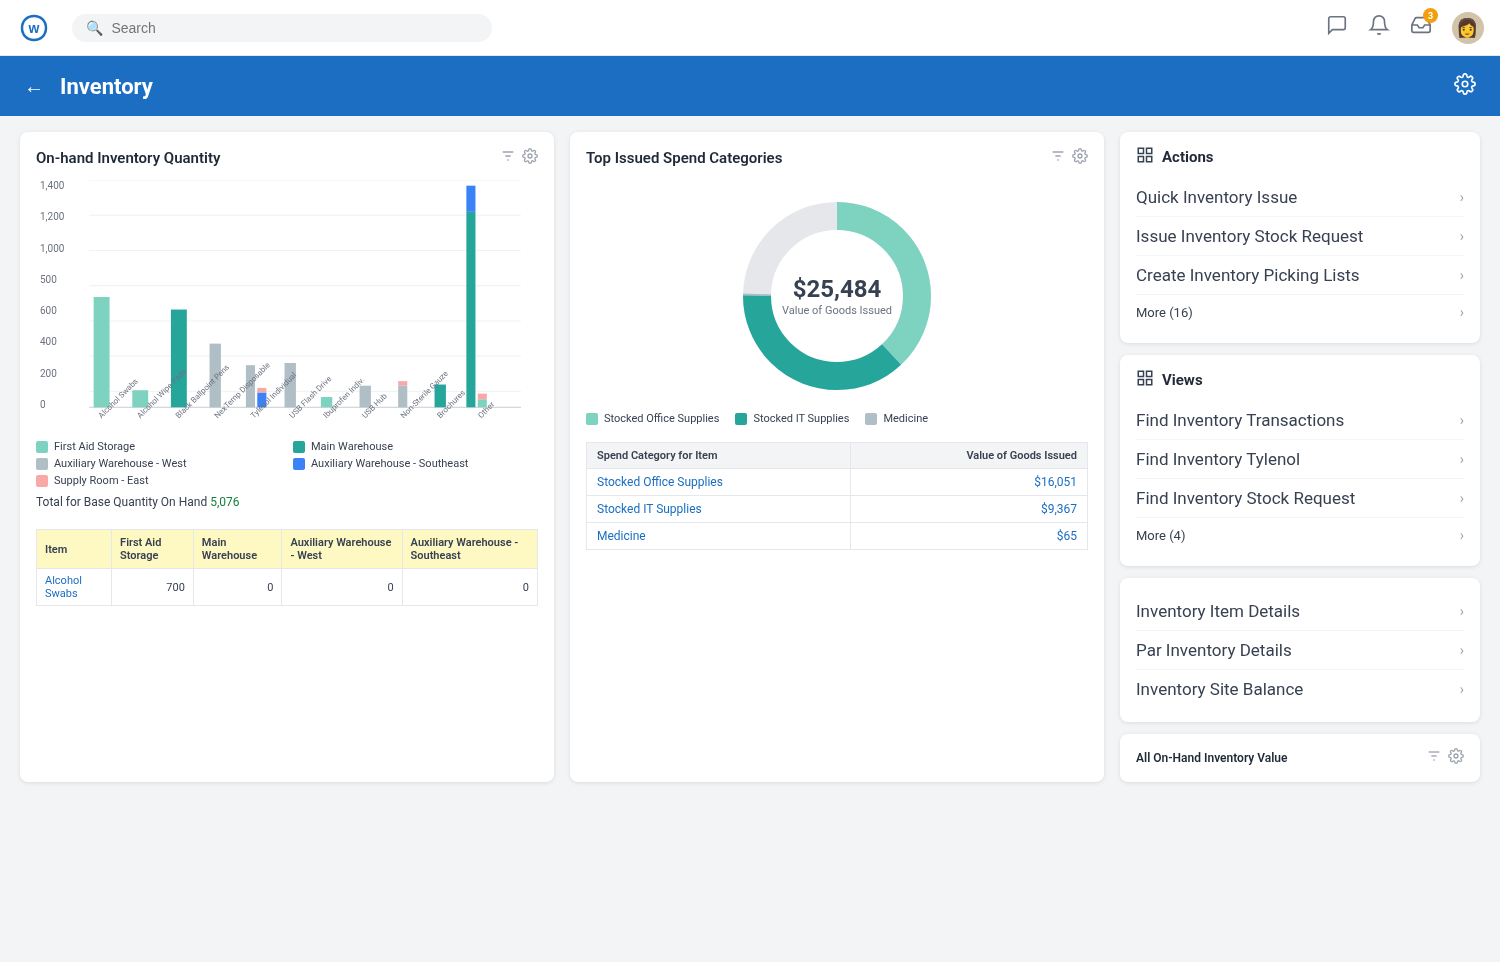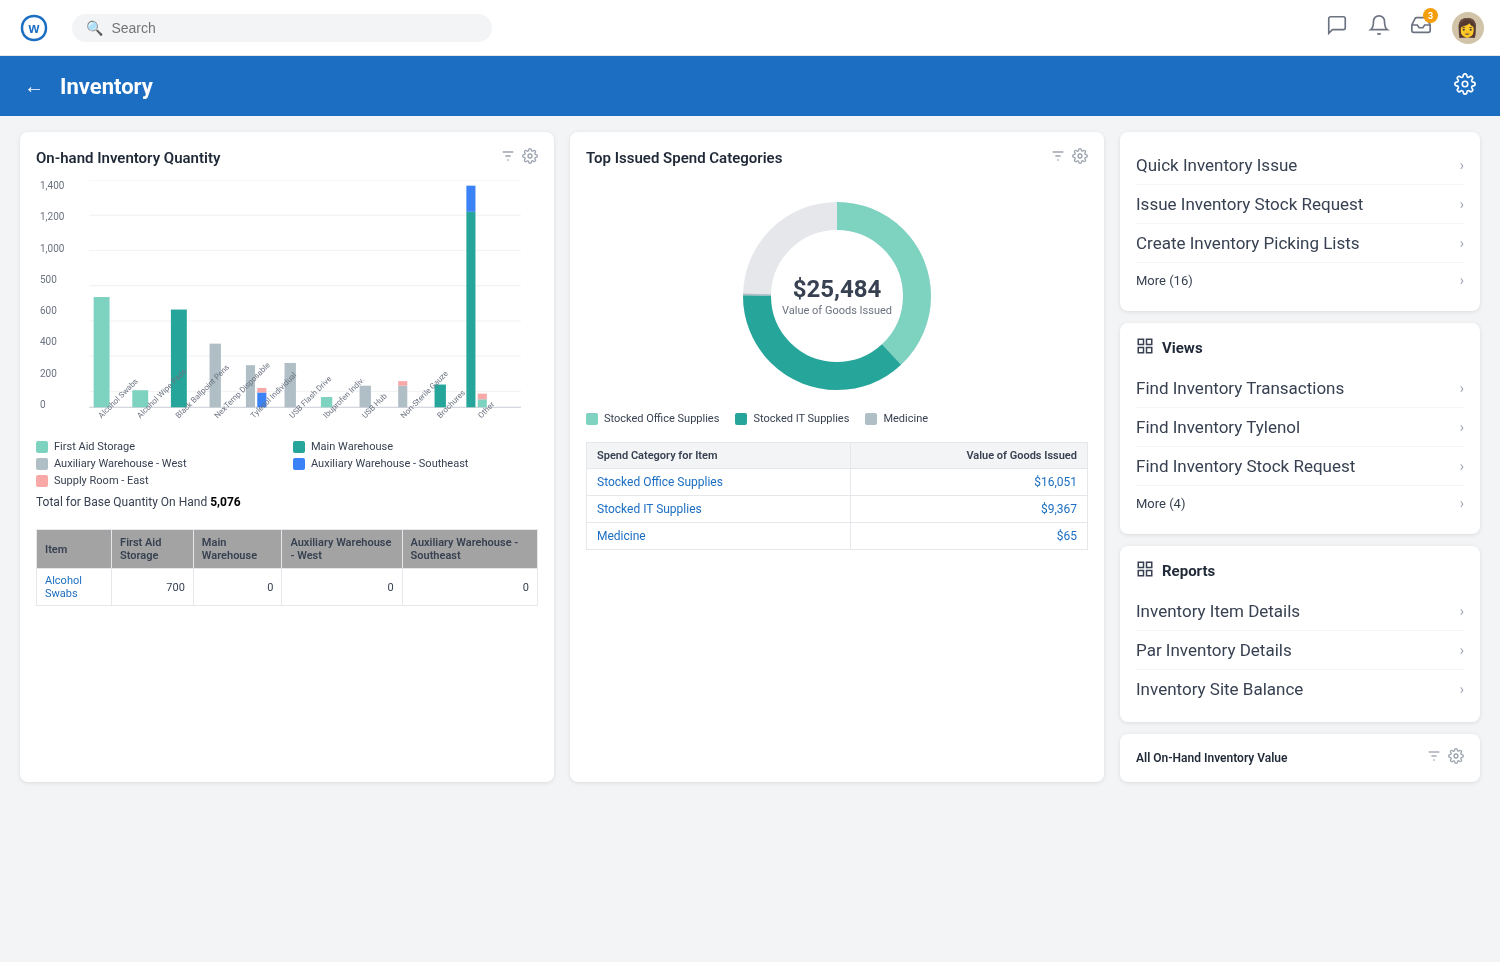--- a/index.html
+++ b/index.html
@@ -176,33 +176,33 @@
       border-radius: 2px;
       flex-shrink: 0;
     }
 
     .total-line {
       margin-top: 8px;
       font-size: 12px;
       color: #374151;
     }
     .total-link {
-      color: #000000;
-      font-weight: 700;
+      color: #15803d;
+      font-weight: 400;
     }
 
     
     .data-table {
       width: 100%;
       border-collapse: collapse;
       font-size: 11px;
       margin-top: 12px;
     }
     .data-table th {
-      background: #a3a3a3;
+      background: #fef9c3;
       text-align: left;
       padding: 6px 8px;
       font-size: 11px;
       color: #374151;
       font-weight: 600;
       border: 1px solid #e5e7eb;
     }
     .data-table td {
       padding: 5px 8px;
       border: 1px solid #e5e7eb;
@@ -588,20 +588,31 @@
           <td class="link-cell">Medicine</td>
           <td class="money-cell">$65</td>
         </tr>
       </tbody>
     </table>
   </div>
 
   <div class="right-panel">
 
     <div class="panel-card">
+      <div class="panel-section-title">
+        <span>
+          <svg width="18" height="18" viewBox="0 0 24 24" fill="none" stroke="#374151" stroke-width="2">
+              <rect x="3" y="3" width="7" height="7"></rect>
+              <rect x="14" y="3" width="7" height="7"></rect>
+              <rect x="3" y="14" width="7" height="7"></rect>
+              <rect x="14" y="14" width="7" height="7"></rect>
+            </svg>
+        </span>
+        <span>Actions</span>
+      </div>
       <div class="panel-item">
         <span class="panel-item-label">Quick Inventory Issue</span>
         <span class="panel-chevron">›</span>
       </div>
       <div class="panel-item">
         <span class="panel-item-label">Issue Inventory Stock Request</span>
         <span class="panel-chevron">›</span>
       </div>
       <div class="panel-item">
         <span class="panel-item-label">Create Inventory Picking Lists</span>
@@ -637,31 +648,20 @@
         <span class="panel-item-label">Find Inventory Stock Request</span>
         <span class="panel-chevron">›</span>
       </div>
       <div class="panel-item more-item">
         <span class="panel-item-label">More (4)</span>
         <span class="panel-chevron">›</span>
       </div>
     </div>
 
     <div class="panel-card">
-      <div class="panel-section-title">
-        <span>
-          <svg width="18" height="18" viewBox="0 0 24 24" fill="none" stroke="#374151" stroke-width="2">
-              <rect x="3" y="3" width="7" height="7"></rect>
-              <rect x="14" y="3" width="7" height="7"></rect>
-              <rect x="3" y="14" width="7" height="7"></rect>
-              <rect x="14" y="14" width="7" height="7"></rect>
-            </svg>
-        </span>
-        <span>Reports</span>
-      </div>
       <div class="panel-item">
         <span class="panel-item-label">Inventory Item Details</span>
         <span class="panel-chevron">›</span>
       </div>
       <div class="panel-item">
         <span class="panel-item-label">Par Inventory Details</span>
         <span class="panel-chevron">›</span>
       </div>
       <div class="panel-item">
         <span class="panel-item-label">Inventory Site Balance</span>

